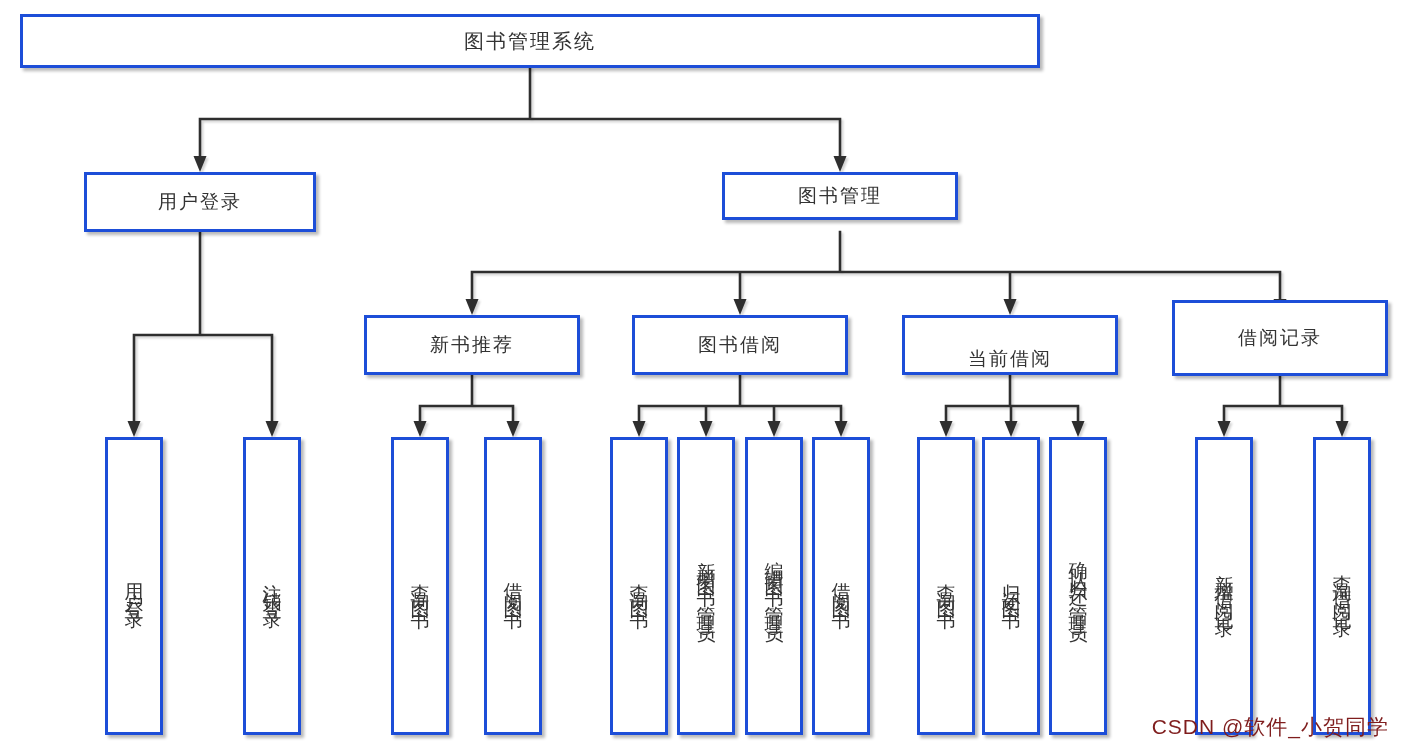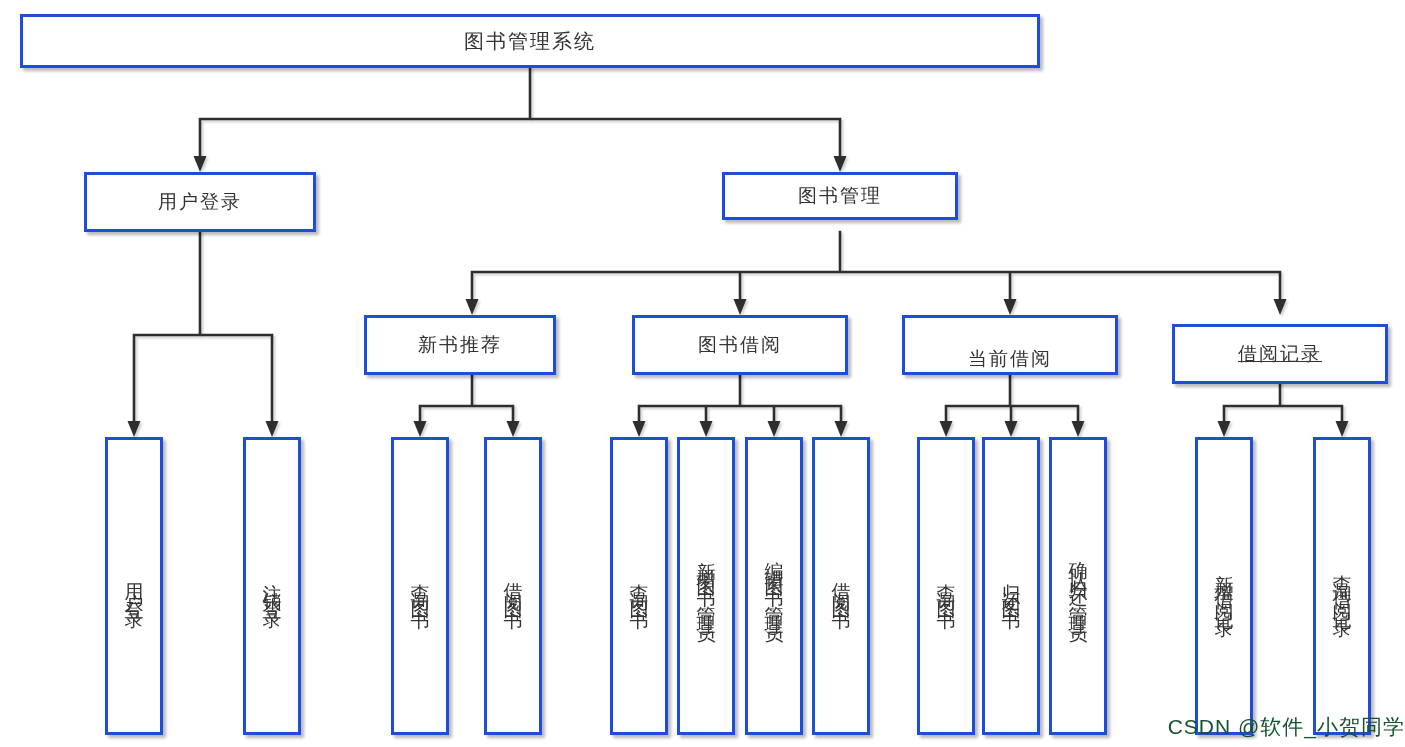--- a/index.html
+++ b/index.html
@@ -19,22 +19,22 @@
     color:#333333;
   }
   .node .lbl { font-size:19px; letter-spacing:2px; white-space:nowrap; }
   .node.root .lbl { font-size:20px; }
   .node.leaf { padding:8px 0; }
   .node.leaf .lbl {
     writing-mode:vertical-rl; text-orientation:mixed;
     letter-spacing:9px; line-height:1.05; font-size:19px; white-space:normal;
   }
   #watermark {
-    position:absolute; right:0; bottom:6px; z-index:6;
-    color:#14532d; font-size:21px; letter-spacing:1px; white-space:nowrap;
+    position:absolute; right:16px; bottom:6px; z-index:6;
+    color:#7f1d1d; font-size:21px; letter-spacing:1px; white-space:nowrap;
   }
 </style>
 </head>
 <body>
 
 <div id="canvas">
 
   <svg id="connectors" width="1405" height="747" viewBox="0 0 1405 747" aria-hidden="true">
     <g>
       <path d="M530,68 V119 M200,119 H840 M200,119 V158 M840,119 V158"></path>
@@ -82,30 +82,30 @@
     <span class="lbl">图书管理系统</span>
   </div>
 
   <div class="node" style="left:84px; top:172px; width:232px; height:60px;">
     <span class="lbl">用户登录</span>
   </div>
   <div class="node" style="left:722px; top:172px; width:236px; height:48px;">
     <span class="lbl">图书管理</span>
   </div>
 
-  <div class="node" style="left:364px; top:315px; width:192px; height:60px;">
+  <div class="node" style="left:364px; top:315px; width:216px; height:60px;">
     <span class="lbl">新书推荐</span>
   </div>
   <div class="node" style="left:632px; top:315px; width:216px; height:60px;">
     <span class="lbl">图书借阅</span>
   </div>
   <div class="node" style="left:902px; top:315px; width:216px; height:60px;align-items:flex-end;">
     <span class="lbl">当前借阅</span>
   </div>
-  <div class="node" style="left:1172px; top:324px; width:216px; height:60px;text-decoration:underline;">
+  <div class="node" style="left:1172px; top:300px; width:216px; height:76px;">
     <span class="lbl">借阅记录</span>
   </div>
 
   <div class="node leaf" style="left:105px; top:437px; width:58px; height:298px;">
     <span class="lbl">用户登录</span>
   </div>
   <div class="node leaf" style="left:243px; top:437px; width:58px; height:298px;">
     <span class="lbl">注销登录</span>
   </div>
 

